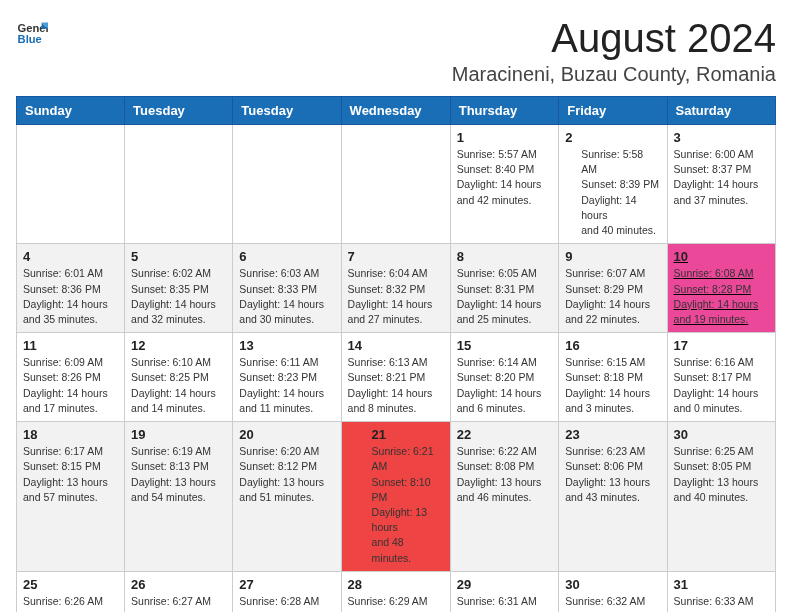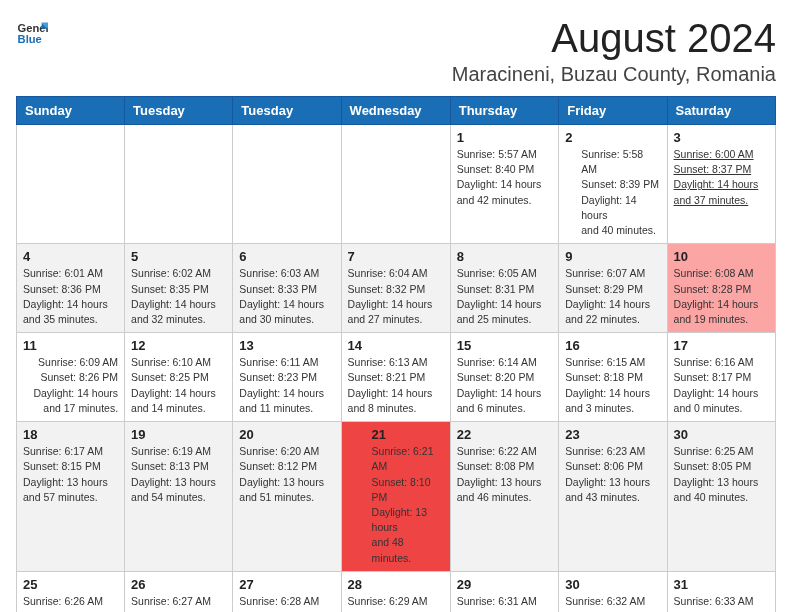--- a/index.html
+++ b/index.html
@@ -112,21 +112,21 @@
         </td>
         <td style="background: rgb(255, 255, 255);">
           <span class="day-number">2</span>
           <div class="day-info" style="white-space: pre-line; margin-left: 16px;">Sunrise: 5:58 AM
 Sunset: 8:39 PM
 Daylight: 14 hours
 and 40 minutes.</div>
         </td>
         <td style="background: rgb(255, 255, 255);">
           <span class="day-number">3</span>
-          <div class="day-info" style="white-space: pre-line; text-decoration: underline;">Sunrise: 6:00 AM
+          <div class="day-info" style="white-space: pre-line;">Sunrise: 6:00 AM
 Sunset: 8:37 PM
 Daylight: 14 hours
 and 37 minutes.</div>
         </td>
       </tr>
       <tr>
         <td style="background: rgb(242, 242, 242);">
           <span class="day-number">4</span>
           <div class="day-info" style="white-space: pre-line;">Sunrise: 6:01 AM
 Sunset: 8:36 PM
@@ -161,32 +161,32 @@
 Daylight: 14 hours
 and 25 minutes.</div>
         </td>
         <td style="background: rgb(242, 242, 242);">
           <span class="day-number">9</span>
           <div class="day-info" style="white-space: pre-line;">Sunrise: 6:07 AM
 Sunset: 8:29 PM
 Daylight: 14 hours
 and 22 minutes.</div>
         </td>
-        <td style="background: #fca5a5;">
+        <td style="background: #ec4899; text-decoration: underline;">
           <span class="day-number">10</span>
           <div class="day-info" style="white-space: pre-line;">Sunrise: 6:08 AM
 Sunset: 8:28 PM
 Daylight: 14 hours
 and 19 minutes.</div>
         </td>
       </tr>
       <tr>
         <td style="background: rgb(255, 255, 255);">
           <span class="day-number">11</span>
-          <div class="day-info" style="white-space: pre-line; text-align: right;">Sunrise: 6:09 AM
+          <div class="day-info" style="white-space: pre-line;">Sunrise: 6:09 AM
 Sunset: 8:26 PM
 Daylight: 14 hours
 and 17 minutes.</div>
         </td>
         <td style="background: rgb(255, 255, 255);">
           <span class="day-number">12</span>
           <div class="day-info" style="white-space: pre-line;">Sunrise: 6:10 AM
 Sunset: 8:25 PM
 Daylight: 14 hours
 and 14 minutes.</div>

